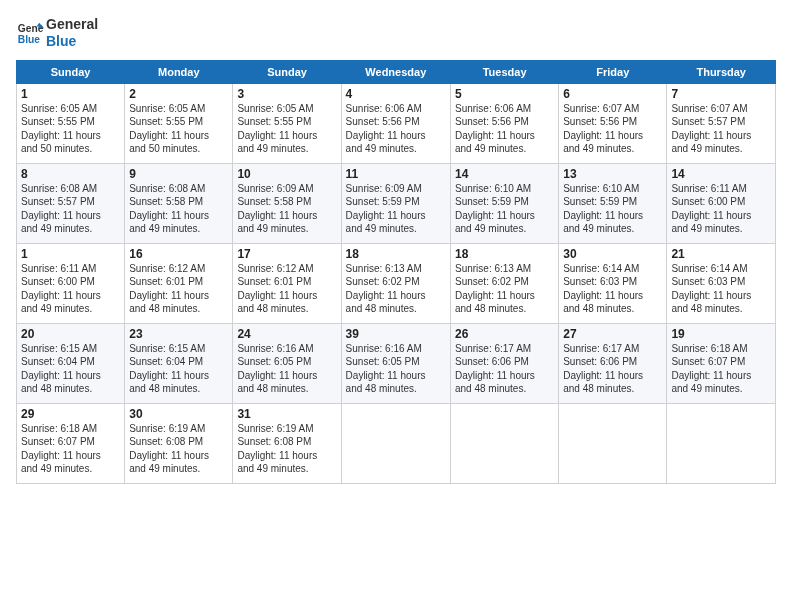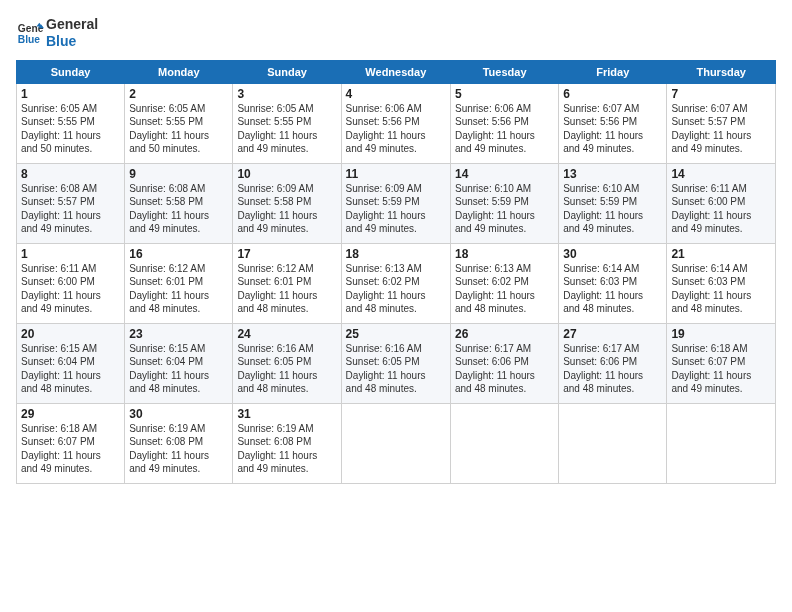--- a/index.html
+++ b/index.html
@@ -285,21 +285,21 @@
 and 48 minutes.</div>
           </td>
           <td>
             <span class="day-number">24</span>
             <div class="day-info" style="white-space: pre-line;">Sunrise: 6:16 AM
 Sunset: 6:05 PM
 Daylight: 11 hours
 and 48 minutes.</div>
           </td>
           <td>
-            <span class="day-number">25</span>
+            <span class="day-number">39</span>
             <div class="day-info" style="white-space: pre-line;">Sunrise: 6:16 AM
 Sunset: 6:05 PM
 Daylight: 11 hours
 and 48 minutes.</div>
           </td>
           <td>
             <span class="day-number">26</span>
             <div class="day-info" style="white-space: pre-line;">Sunrise: 6:17 AM
 Sunset: 6:06 PM
 Daylight: 11 hours

